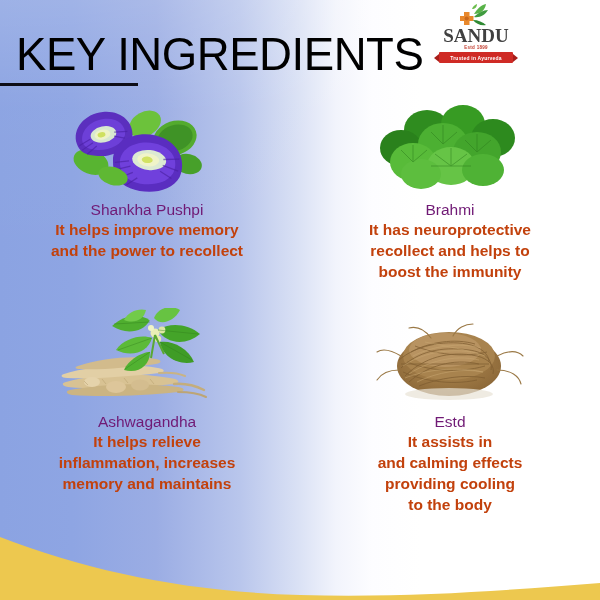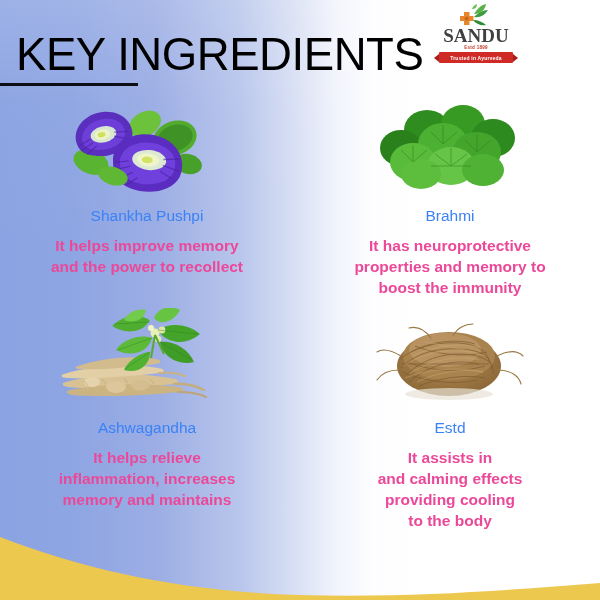--- a/index.html
+++ b/index.html
@@ -159,30 +159,29 @@
     height: 100px;
     display: flex;
     align-items: flex-end;
     justify-content: center;
   }
   .ingredient-name {
     font-family: "Liberation Sans", sans-serif;
     font-size: 15.5px;
     line-height: 19px;
     font-weight: 400;
-    color: #3b82f6;
-    margin-top: 6px;
+    color: #701a75;
   }
   .ingredient-desc {
     font-family: "Liberation Sans", sans-serif;
     font-size: 15.5px;
     line-height: 21px;
     font-weight: 700;
-    color: #ec4899;
-    margin-top: 10px;
+    color: #c2410c;
+    margin-top: 0;
     padding: 0 14px;
   }
   .ingredient-desc .line { display: block; }
 </style>
 </head>
 <body>
 
 <div id="poster">
 
   <div id="bg-gradient"></div>
@@ -273,21 +272,21 @@
             <path d="M48 62 L 36 50 M48 62 L 48 45 M48 62 L 62 50"></path>
             <path d="M112 52 L 100 40 M112 52 L 112 34 M112 52 L 126 40"></path>
             <path d="M78 44 L 66 32 M78 44 L 78 25 M78 44 L 92 32"></path>
           </g>
         </g>
       </svg>
     </div>
     <div class="ingredient-name">Brahmi</div>
     <div class="ingredient-desc">
       <span class="line">It has neuroprotective</span>
-      <span class="line">properties and memory to</span>
+      <span class="line">recollect and helps to</span>
       <span class="line">boost the immunity</span>
     </div>
   </div>
 
   <div class="ingredient" id="ingredient-2">
     <div class="ingredient-art">
       <svg width="186" height="104" viewBox="0 0 186 104">
 
         <g>
           <path d="M12 74 C 40 66, 80 64, 116 70 C 124 71, 128 74, 120 76 C 84 80, 44 82, 14 79 C 8 78, 7 75, 12 74 Z" fill="#d8c293"></path>

